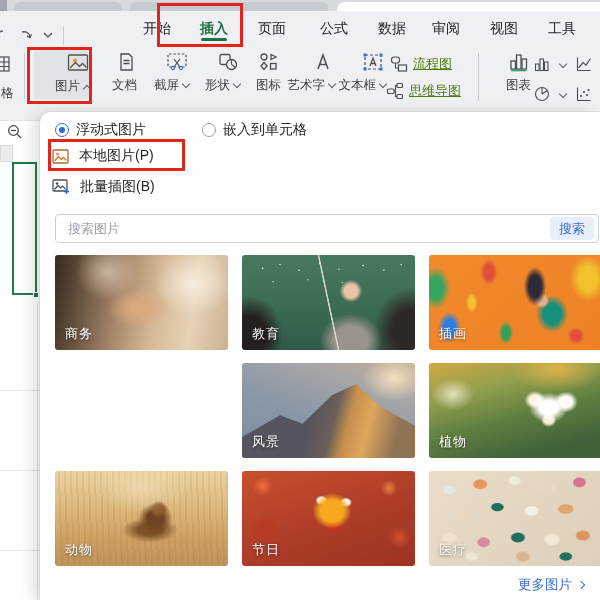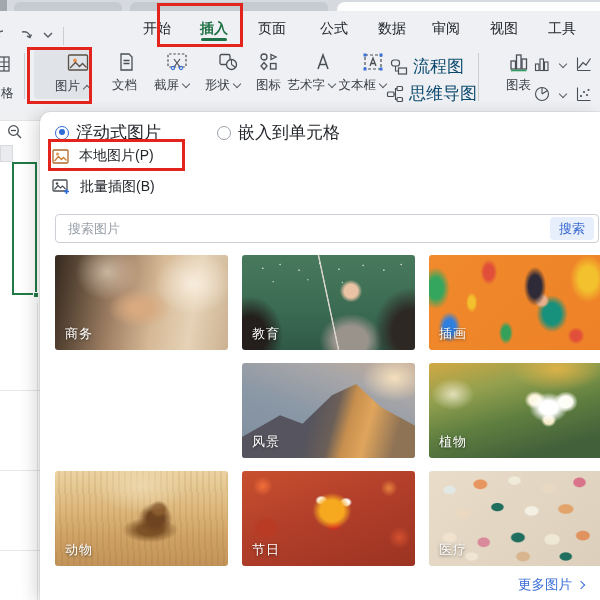--- a/index.html
+++ b/index.html
@@ -24,33 +24,33 @@
   .vdiv { position:absolute; width:1px; background:#c9cdd2; }
   
   .chev { display:inline-block; width:6px; height:6px; border-right:1.4px solid #5a5f66; border-bottom:1.4px solid #5a5f66; transform:rotate(45deg); margin-left:4px; vertical-align:2px; }
   .chev.up { transform:rotate(-135deg); vertical-align:-2px; }
   .chev.right { transform:rotate(-45deg); border-color:#3a6fd8; margin-left:6px; vertical-align:1px; }
   
   .toolbar { position:absolute; left:0; top:45px; width:600px; height:63px; background:#eef0f3; }
   .tbtn { position:absolute; display:flex; flex-direction:column; align-items:flex-end; gap:4px; font-size:12.5px; color:#3c4046; }
   .tbtn .lbl { white-space:nowrap; }
   .tbtn-picture { left:34px; top:4px; width:56px; background:#e0e3e7; border-radius:4px; padding:3px 0 4px; }
-  .trow { position:absolute; display:flex; align-items:center; gap:5px; font-size:17px; color:#0c4a6e; white-space:nowrap; }
+  .trow { position:absolute; display:flex; align-items:center; gap:5px; font-size:13px; color:#4d7c0f; white-space:nowrap;text-decoration:underline; }
   
   .sheet { position:absolute; left:0; top:108px; width:52px; height:492px; background:#ffffff; }
   .sheet-strip { position:absolute; left:0; top:0; width:52px; height:13px; background:#eef0f2; border-bottom:1px solid #e1e4e7; }
   .sheet-hdr { position:absolute; left:0; top:37px; width:13px; height:17px; background:#e9ebee; border:1px solid #d7dade; }
   .sel { position:absolute; left:12px; top:54px; width:25px; height:133px; border:2px solid #1f7a45; }
   .sel-handle { position:absolute; left:33px; top:184px; width:6px; height:6px; background:#1f7a45; border:1px solid #fff; }
   .gline-h { position:absolute; left:0; width:46px; height:1px; background:#e4e6e9; }
   .gline-v { position:absolute; left:37px; top:195px; width:1px; height:297px; background:#e4e6e9; }
   
   .panel { position:absolute; left:40px; top:112px; width:560px; height:488px; background:#ffffff;
            border-top-left-radius:10px; box-shadow:-6px 2px 16px rgba(0,0,0,.14), 0 0 0 1px rgba(0,0,0,.05); }
-  .radio-row { position:absolute; left:15px; top:9px; display:flex; align-items:center; gap:7px; font-size:17px; color:#23262b; }
+  .radio-row { position:absolute; left:15px; top:9px; display:flex; align-items:center; gap:7px; font-size:14px; color:#23262b; }
   .radio { width:14px; height:14px; border-radius:50%; border:1.5px solid #9aa0a8; background:#fff; position:relative; }
   .radio.on { border-color:#2e6bd6; }
   .radio.on::after { content:""; position:absolute; left:2.5px; top:2.5px; width:6px; height:6px; border-radius:50%; background:#2e6bd6; }
   .radio-gap { width:42px; }
   .menu-row { position:absolute; left:12px; display:flex; align-items:center; gap:10px; font-size:14px; color:#23262b; height:26px; }
   .search-wrap { position:absolute; left:15px; top:102px; width:544px; height:29px; }
   .search-input { width:100%; height:100%; border:1px solid #ccd0d6; border-radius:4px; padding:0 50px 0 12px;
                   font-size:13px; color:#23262b; outline:none; font-family:inherit; background:#fff; }
   .search-input::placeholder { color:#9aa0a8; }
   .search-btn { position:absolute; right:5px; top:3px; height:23px; padding:0 9px; background:#e7eefc; color:#3568cf;

